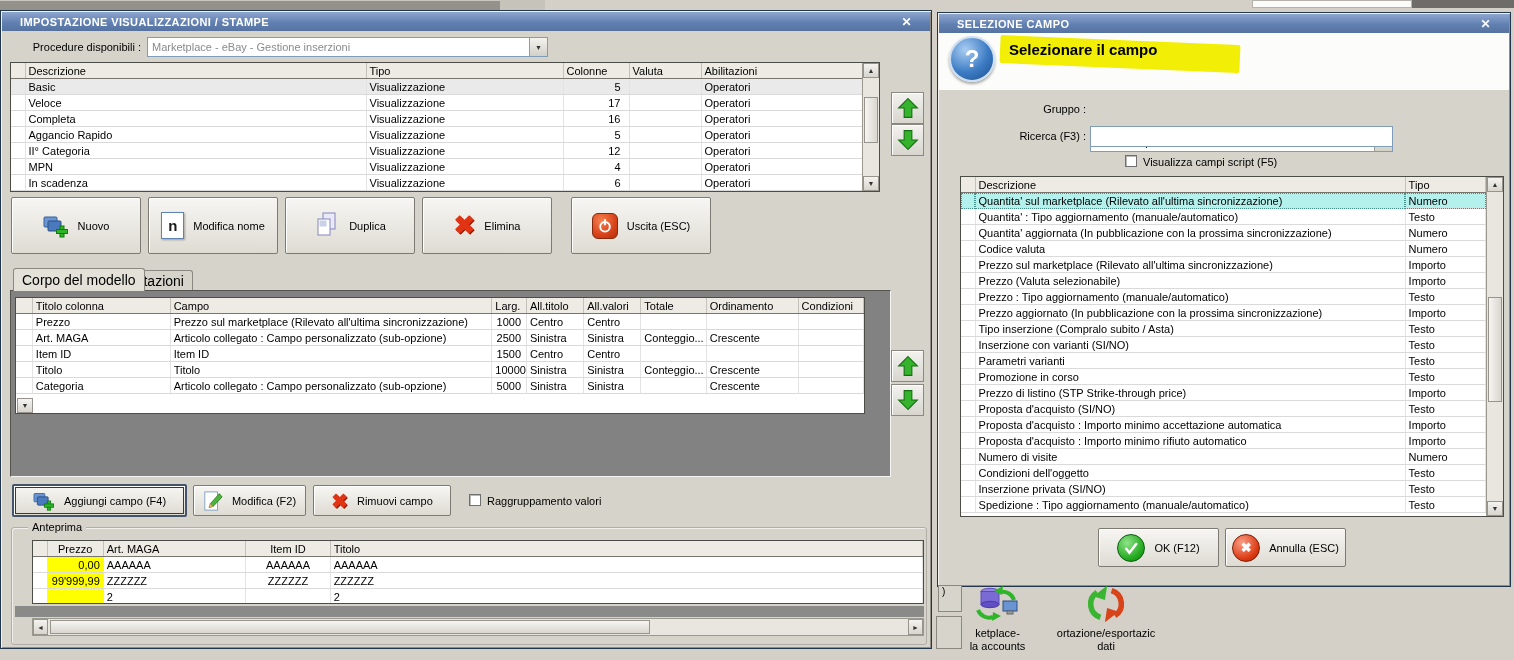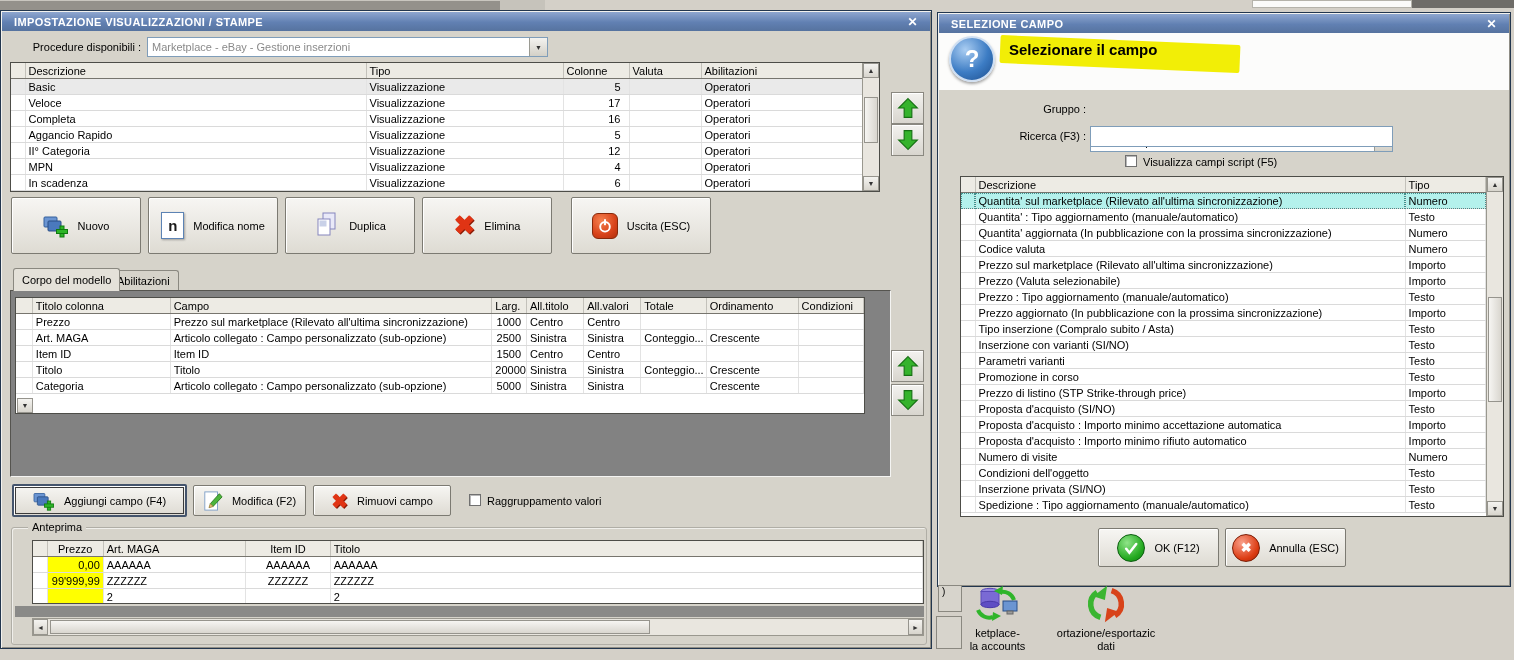--- a/index.html
+++ b/index.html
@@ -2,21 +2,21 @@
 <html><head>
 <meta charset="utf-8">
 <style>
   html,body{margin:0;padding:0;background:#d4d0c8;font-family:"Liberation Sans",sans-serif;}
   #stage{position:relative;width:1514px;height:660px;background:#d4d0c8;overflow:hidden;font-size:11px;color:#000;}
   
   .win{position:absolute;background:#d6d3ca;border:1px solid #1f3least;}
   .win{border:1px solid #22364e;box-shadow:inset 1px 1px 0 #f3f2ee, inset -1px -1px 0 #8f8d85;}
   .tb{position:absolute;left:1px;right:1px;top:1px;height:19px;display:flex;align-items:center;
       background:linear-gradient(#8ea6cf,#6180b2 55%,#56739f);color:#fff;font-weight:bold;
-      font-size:11px;padding:0 12px;letter-spacing:.4px;box-sizing:border-box;}
+      font-size:11px;padding:0 18px;letter-spacing:.4px;box-sizing:border-box;}
   .tb .xbtn{margin-left:auto;font-weight:bold;font-size:12px;line-height:1;cursor:default;}
   
   .btn3d{position:absolute;display:flex;align-items:center;justify-content:center;gap:9px;
       background:linear-gradient(#f7f6f3,#dedbd3);border:1px solid #7c7a72;border-radius:2px;
       box-shadow:inset 1px 1px 0 #fff;font-size:11px;box-sizing:border-box;}
   .btn3d.focus{outline:1px solid #3a3a3a;outline-offset:-4px;border:2px solid #44546c;}
   
   .dd{position:absolute;background:#fff;border:1px solid #7f9db9;display:flex;align-items:center;
       box-sizing:border-box;font-size:11px;}
   .dd .ddtext{padding-left:4px;flex:1;overflow:hidden;white-space:nowrap;}
@@ -49,21 +49,21 @@
   .sbtn{position:absolute;background:linear-gradient(#f4f3f0,#d8d5cd);border:1px solid #96948d;
       display:flex;align-items:center;justify-content:center;font-size:7px;color:#333;box-sizing:border-box;}
   .sthumb{position:absolute;background:linear-gradient(90deg,#f6f5f2,#d9d6cf);border:1px solid #96948d;box-sizing:border-box;}
   .sthumb.h{background:linear-gradient(#f6f5f2,#d9d6cf);}
   
   .gbtn{position:absolute;width:31px;height:30px;background:linear-gradient(#f3f2ef,#d8d5ce);
       border:1px solid #8a8880;box-shadow:inset 1px 1px 0 #fff;display:flex;align-items:center;justify-content:center;}
   .panel{position:absolute;background:#828282;border-top:1px solid #55544f;border-left:1px solid #55544f;
       border-bottom:1px solid #f4f4f2;border-right:1px solid #f4f4f2;box-sizing:border-box;}
   .tab{position:absolute;height:21px;display:flex;align-items:center;justify-content:center;
-      background:#d6d3ca;border:1px solid #8a8880;border-bottom:none;border-radius:3px 3px 0 0;font-size:11px;padding:0 8px;box-sizing:border-box;}
+      background:#d6d3ca;border:1px solid #8a8880;border-bottom:none;border-radius:3px 3px 0 0;font-size:14px;padding:0 8px;box-sizing:border-box;}
   .tab.active{background:#e4e1d9;height:23px;z-index:2;font-weight:normal;}
   .gb{position:absolute;border:1px solid #b0aea6;border-radius:3px;box-shadow:inset 1px 1px 0 #f0efeb;box-sizing:border-box;}
   .gb>.gtitle{position:absolute;top:-7px;left:16px;background:#d6d3ca;padding:0 4px;font-size:11px;}
   .helpic{position:absolute;border-radius:50%;color:#fff;font-weight:bold;
       background:radial-gradient(circle at 34% 28%,#aacdf2,#3c7cc4 55%,#1c4d8c);
       border:2px solid #cfdff2;box-shadow:0 2px 3px rgba(0,0,0,.35);
       display:flex;align-items:center;justify-content:center;}
   .hl{position:absolute;background:#f2ee06;transform:rotate(2.4deg);border-radius:2px;}
   .circ{border-radius:50%;display:flex;align-items:center;justify-content:center;color:#fff;font-weight:bold;}
   .circ.green{background:radial-gradient(circle at 35% 30%,#8fe488,#23a91f 65%,#0d7a12);border:1px solid #0a5c0e;}
@@ -312,21 +312,21 @@
                   <td>Centro</td>
                   <td></td>
                   <td></td>
                   <td></td>
                 </tr>
 
                 <tr>
                   <td></td>
                   <td>Titolo</td>
                   <td>Titolo</td>
-                  <td>20000</td>
+                  <td>10000</td>
                   <td>Sinistra</td>
                   <td>Sinistra</td>
                   <td>Conteggio...</td>
                   <td>Crescente</td>
                   <td></td>
                 </tr>
 
                 <tr>
                   <td></td>
                   <td>Categoria</td>

